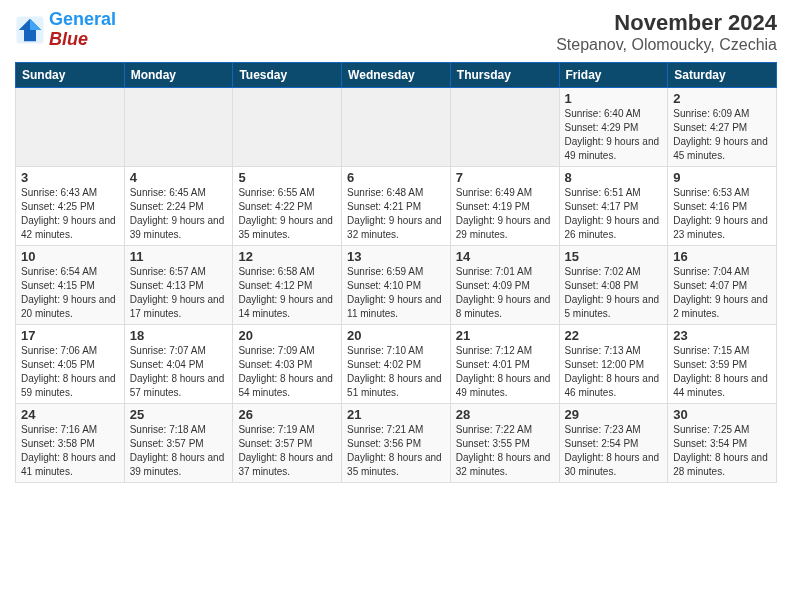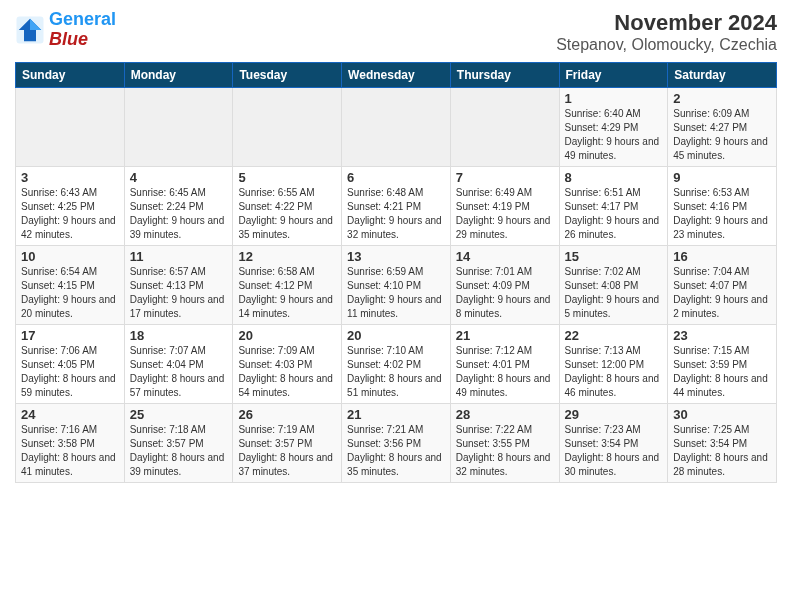--- a/index.html
+++ b/index.html
@@ -234,21 +234,21 @@
           </td>
           <td>
             <span class="day-num">28</span>
             <div class="day-info">Sunrise: 7:22 AM
 Sunset: 3:55 PM
 Daylight: 8 hours and 32 minutes.</div>
           </td>
           <td>
             <span class="day-num">29</span>
             <div class="day-info">Sunrise: 7:23 AM
-Sunset: 3:54 PM
+Sunset: 2:54 PM
 Daylight: 8 hours and 30 minutes.</div>
           </td>
           <td>
             <span class="day-num">30</span>
             <div class="day-info">Sunrise: 7:25 AM
 Sunset: 3:54 PM
 Daylight: 8 hours and 28 minutes.</div>
           </td>
         </tr>
       </tbody>

